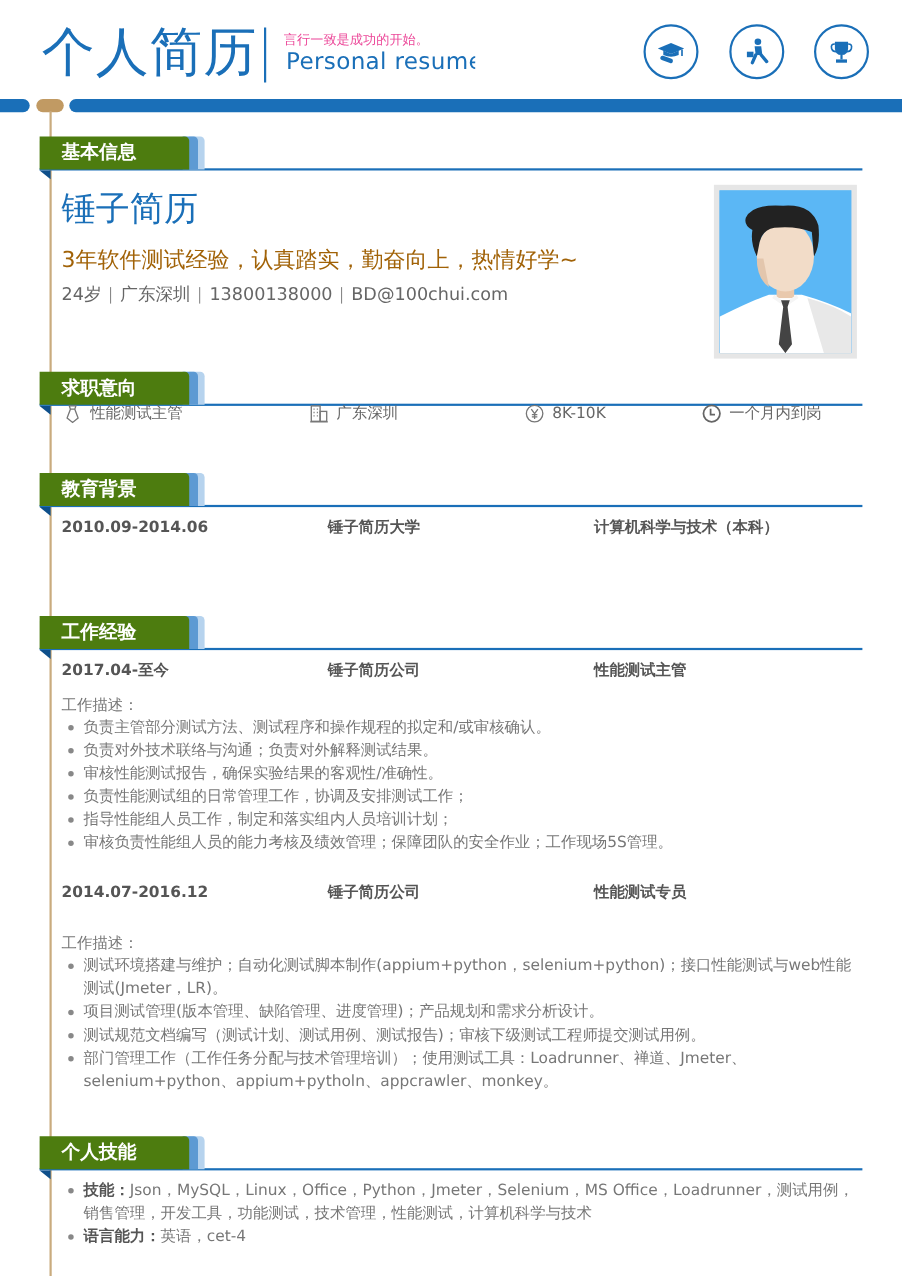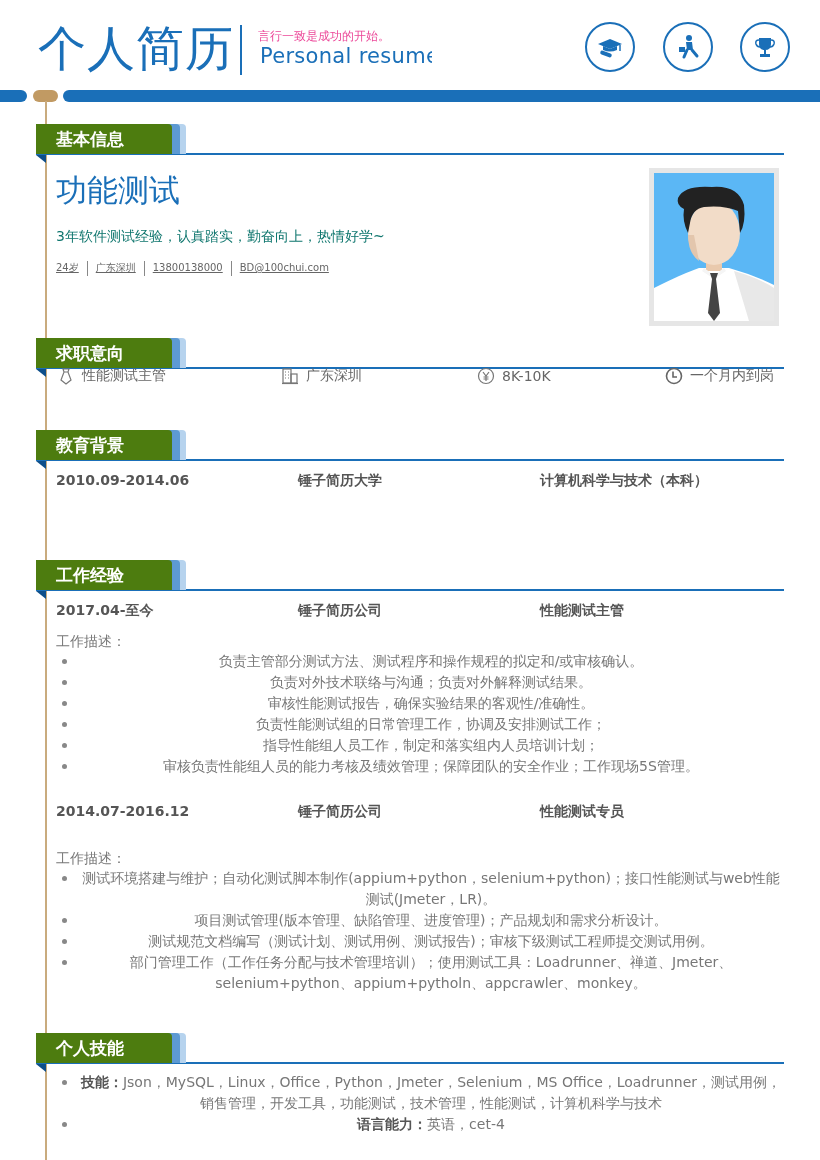--- a/index.html
+++ b/index.html
@@ -23,37 +23,37 @@
   
   .sec { position: absolute; left: 36px; width: 748px; height: 40px; }
   .sec-tab { position: absolute; left: 0; top: 0; width: 136px; height: 30px; background: #4d7c0f; color: #fff; font-weight: bold; font-size: 17px; line-height: 30px; padding-left: 20px; border-radius: 0 4px 0 0; z-index: 3; }
   .sec-tab2 { position: absolute; left: 130px; top: 0; width: 14px; height: 30px; background: #5d9ad3; border-radius: 0 4px 0 0; z-index: 2; }
   .sec-tab3 { position: absolute; left: 136px; top: 0; width: 14px; height: 30px; background: #b6d3ee; border-radius: 0 4px 0 0; z-index: 1; }
   .sec-line { position: absolute; left: 0; top: 29px; width: 748px; height: 2px; background: #1a6fb8; }
   .sec-fold { position: absolute; left: 0; top: 31px; width: 0; height: 0; border-top: 8px solid #0e4f8a; border-left: 10px solid transparent; }
 
   
   .name { position: absolute; left: 56px; top: 170px; font-size: 31px; color: #1a6fb8; line-height: 40px; }
-  .intro { position: absolute; left: 56px; top: 227px; font-size: 14px; color: #0f766e; line-height: 18px; }
-  .contact { position: absolute; left: 56px; top: 259px; font-size: 10px; color: #666; line-height: 18px; display: flex; align-items: center; text-decoration: underline; }
+  .intro { position: absolute; left: 56px; top: 227px; font-size: 20px; color: #a16207; line-height: 18px; }
+  .contact { position: absolute; left: 56px; top: 259px; font-size: 16px; color: #666; line-height: 18px; display: flex; align-items: center; }
   .sep { display: inline-block; width: 1px; height: 15px; background: #888; margin: 0 8px; }
   .photo { position: absolute; left: 649px; top: 168px; width: 130px; height: 158px; background: #e6e6e6; padding: 5px; }
   .photo-inner { width: 120px; height: 148px; background: #5bb7f5; position: relative; overflow: hidden; }
 
   
   .intent { position: absolute; top: 366px; height: 20px; display: flex; align-items: center; font-size: 14px; color: #666; }
   .intent svg { width: 18px; height: 18px; margin-right: 7px; }
 
   
   .row3 { position: absolute; left: 56px; width: 728px; display: flex; font-size: 14px; font-weight: bold; color: #555; line-height: 18px; }
   .row3 span:nth-child(1) { width: 242px; }
   .row3 span:nth-child(2) { width: 242px; }
 
   .desc-title { position: absolute; left: 56px; font-size: 14px; color: #777; line-height: 18px; }
-  .blist { position: absolute; left: 56px; width: 730px; list-style: none; font-size: 14px; color: #777; line-height: 21px; text-align: center; }
+  .blist { position: absolute; left: 56px; width: 730px; list-style: none; font-size: 14px; color: #777; line-height: 21px; }
   .blist li { position: relative; padding-left: 20px; }
   .blist li::before { content: ""; position: absolute; left: 6px; top: 8px; width: 5px; height: 5px; border-radius: 50%; background: #888; }
   .blist b { color: #555; }
 </style>
 </head>
 <body>
 
 <div class="hdr-title">个人简历</div>
 <div class="hdr-divider"></div>
 <div class="hdr-motto">言行一致是成功的开始。</div>
@@ -89,21 +89,21 @@
 <div class="bar-right"></div>
 <div class="timeline"></div>
 
 <div class="sec" style="top:124px;">
   <div class="sec-tab">基本信息</div>
   <div class="sec-tab2"></div>
   <div class="sec-tab3"></div>
   <div class="sec-line"></div>
   <div class="sec-fold"></div>
 </div>
-<div class="name">功能测试</div>
+<div class="name">锤子简历</div>
 <div class="intro">3年软件测试经验，认真踏实，勤奋向上，热情好学~</div>
 <div class="contact">
   <span>24岁</span>
   <span class="sep"></span>
   <span>广东深圳</span>
   <span class="sep"></span>
   <span>13800138000</span>
   <span class="sep"></span>
   <span>BD@100chui.com</span>
 </div>
@@ -145,21 +145,21 @@
     </svg>
   <span>广东深圳</span>
 </div>
 <div class="intent" style="left:477px;">
   <svg viewBox="0 0 18 18">
       <circle cx="9" cy="9" r="7.5" fill="none" stroke="#777" stroke-width="1.2"></circle>
       <path d="M6 5 L9 9 L12 5 M9 9 L9 14 M6.5 10 L11.5 10 M6.5 12 L11.5 12" fill="none" stroke="#777" stroke-width="1.2"></path>
     </svg>
   <span>8K-10K</span>
 </div>
-<div class="intent" style="left:665px;">
+<div class="intent" style="left:638px;">
   <svg viewBox="0 0 18 18">
       <circle cx="9" cy="9" r="7.5" fill="none" stroke="#666" stroke-width="1.6"></circle>
       <path d="M8 4.5 L8 10 L12 10" fill="none" stroke="#666" stroke-width="1.6"></path>
     </svg>
   <span>一个月内到岗</span>
 </div>
 
 <div class="sec" style="top:430px;">
   <div class="sec-tab">教育背景</div>
   <div class="sec-tab2"></div>

